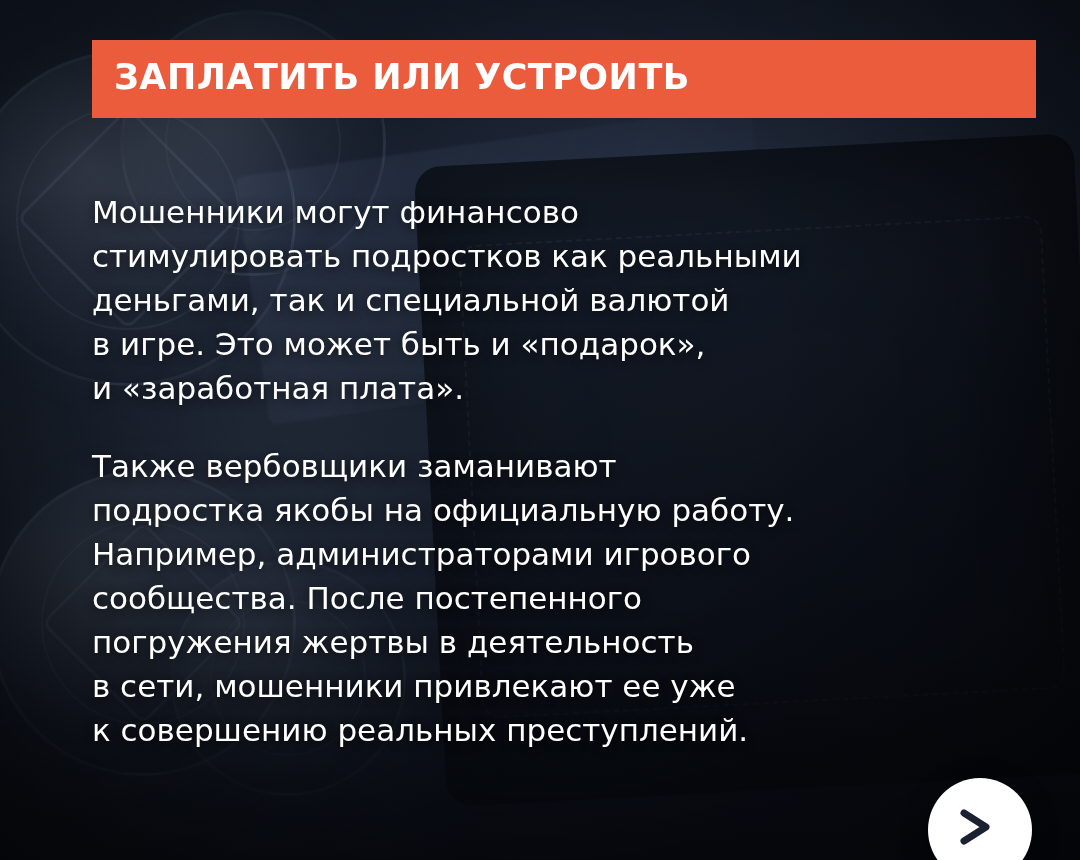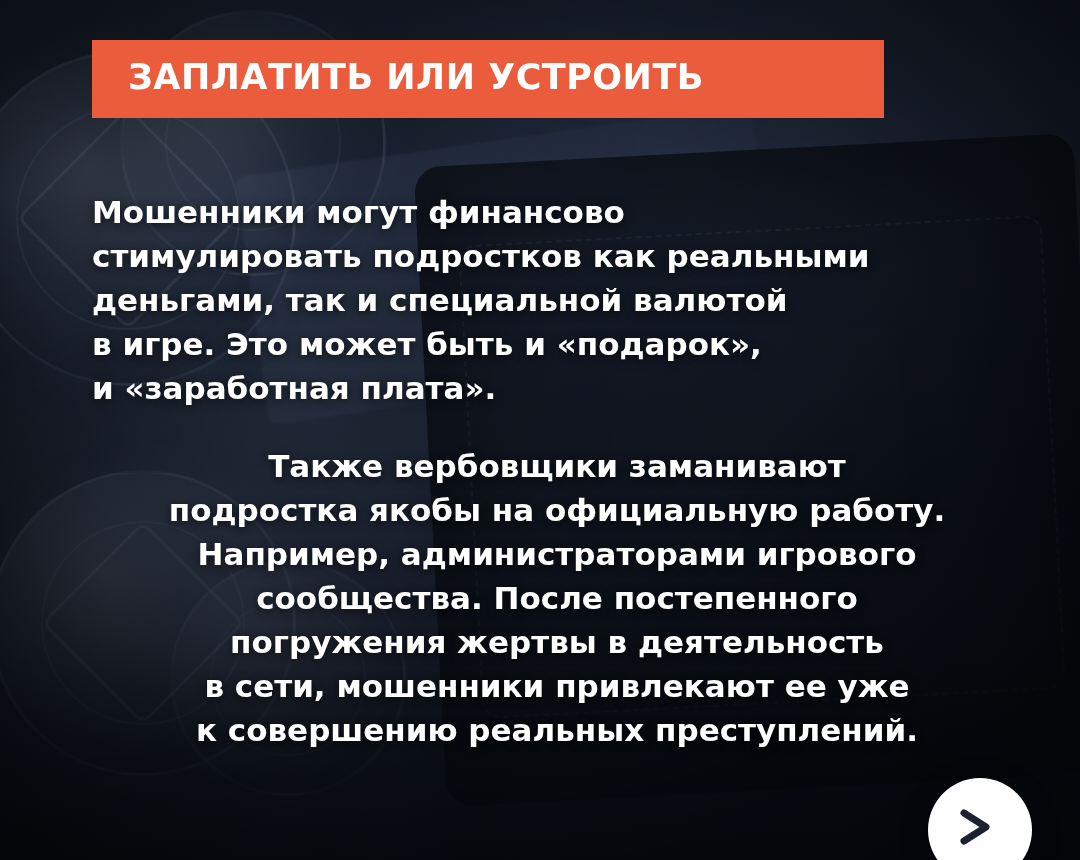--- a/index.html
+++ b/index.html
@@ -94,23 +94,23 @@
     background: linear-gradient(120deg, rgba(120,140,175,0.16), rgba(60,78,108,0.05));
     transform: rotate(-8deg);
     border-radius: 8px;
     filter: blur(1px);
   }
   
   .title-band {
     position: absolute;
     left: 92px;
     top: 40px;
-    width: 792px;
+    width: 944px;
     background: #ea5c3c;
-    padding: 16px 22px 18px 36px;
+    padding: 16px 22px 18px 22px;
     box-sizing: border-box;
   }
   .title-band .line {
     color: #ffffff;
     font-weight: 800;
     font-size: 35px;
     line-height: 1.25;
     letter-spacing: 0.5px;
     white-space: nowrap;
   }
@@ -118,26 +118,26 @@
   .content {
     position: absolute;
     left: 92px;
     top: 190px;
     width: 930px;
   }
   .para {
     color: #ffffff;
     font-size: 31px;
     line-height: 1.42;
-    font-weight: 700;
+    font-weight: 400;
     text-shadow: 0 2px 10px rgba(0,0,0,0.65);
     margin: 0 0 34px 0;
     white-space: pre-line;
   }
-  .para.second { font-weight: 700; text-align: center; }
+  .para.second { font-weight: 400; }
   
   .next-arrow {
     position: absolute;
     right: 48px;
     bottom: -22px;
     width: 104px;
     height: 104px;
     border-radius: 50%;
     background: #ffffff;
     box-shadow: 0 6px 26px rgba(0,0,0,0.45);

